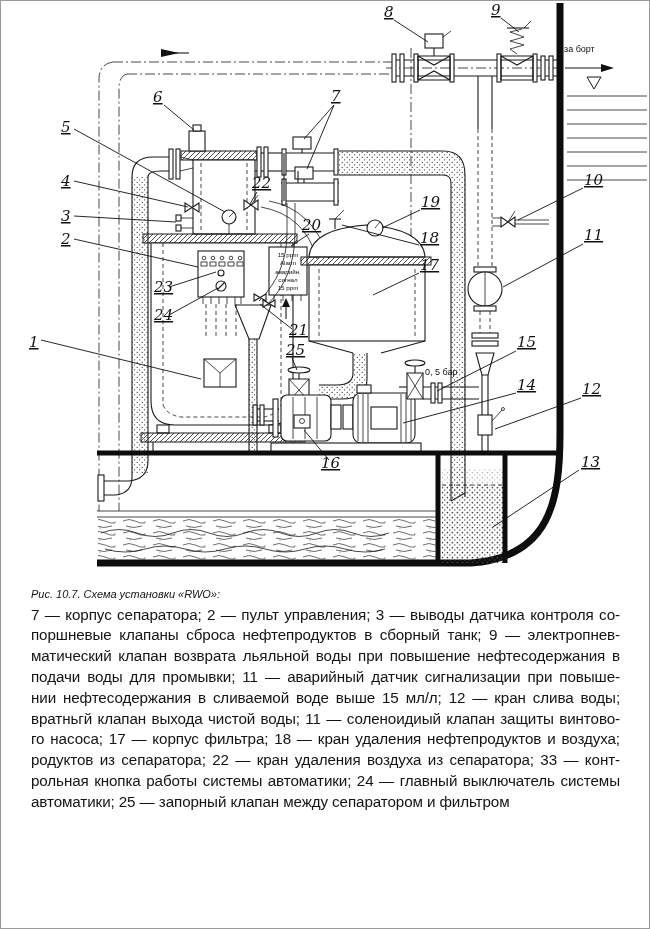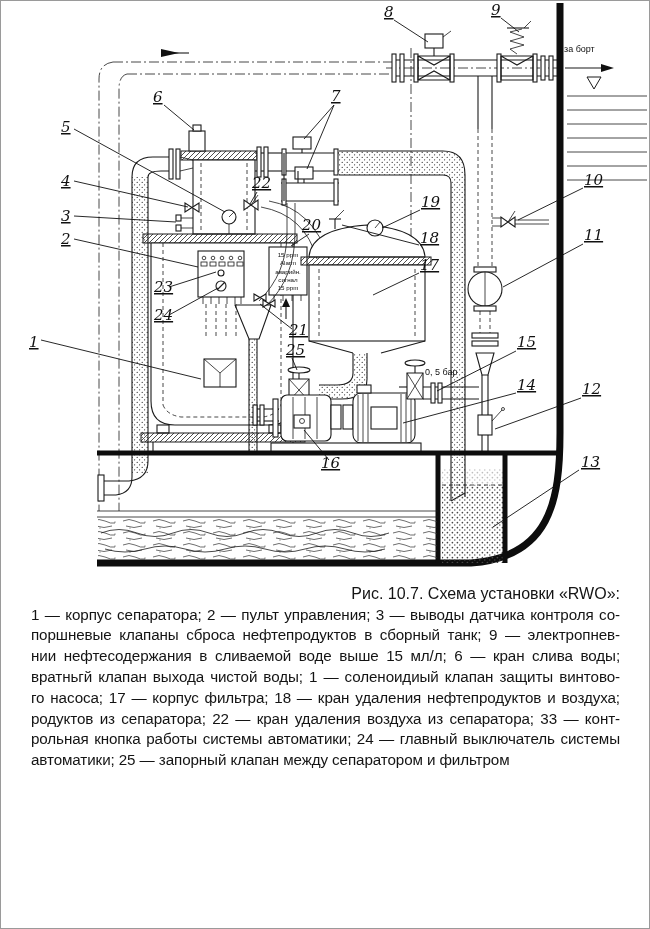--- a/index.html
+++ b/index.html
@@ -15,21 +15,21 @@
   .ds{stroke-dasharray:4 3;}
   .wh{fill:#ffffff;stroke:#1b1b1b;stroke-width:1.1;}
   .hat{fill:url(#hatch);stroke:#1b1b1b;stroke-width:1;}
   .stp{fill:url(#stip);stroke:none;}
   .lbl{font:italic 15px "DejaVu Serif",serif;fill:#101010;text-decoration:underline;}
   .ann{font:9px "Liberation Sans",sans-serif;fill:#101010;}
   .alarm-txt{font:6.2px "Liberation Sans",sans-serif;fill:#101010;text-anchor:middle;}
   .lead{stroke:#101010;stroke-width:0.9;fill:none;}
   
   #caption{padding:3px 29px 0 30px;color:#141414;}
-  #caption-title{text-align:right;font-size:16px;line-height:20.6px;}
+  #caption-title{text-align:left;font-size:11px;line-height:20.6px;font-style:italic;}
   .cap-line{font-size:15.2px;line-height:20.8px;text-align:justify;text-align-last:justify;
             letter-spacing:-0.1px;white-space:normal;}
   .cap-line.last{text-align-last:left;}
 </style>
 </head>
 <body>
 
 <div id="page">
 
 <svg id="schematic" width="650" height="580" viewBox="0 0 650 580" xmlns="http://www.w3.org/2000/svg">
@@ -437,24 +437,26 @@
         <text x="251" y="187" class="lbl">22</text>
         <text x="153" y="291" class="lbl">23</text>
         <text x="153" y="319" class="lbl">24</text>
         <text x="285" y="354" class="lbl">25</text>
       </g>
 </svg>
 
 <div id="caption">
   <div id="caption-title">Рис. 10.7. Схема установки «RWO»:</div>
   <div id="caption-lines">
-        <div class="cap-line">1 — корпус сепаратора; 2 — пульт управления; 3 — выводы датчика контроля со-</div>
+        <div class="cap-line">7 — корпус сепаратора; 2 — пульт управления; 3 — выводы датчика контроля со-</div>
         <div class="cap-line">поршневые клапаны сброса нефтепродуктов в сборный танк; 9 — электропнев-</div>
-        <div class="cap-line">нии нефтесодержания в сливаемой воде выше 15 мл/л; 6 — кран слива воды;</div>
-        <div class="cap-line">вратньгй клапан выхода чистой воды; 1 — соленоидиый клапан защиты винтово-</div>
+        <div class="cap-line">матический клапан возврата льяльной воды при повышение нефтесодержания в</div>
+        <div class="cap-line">подачи воды для промывки; 11 — аварийный датчик сигнализации при повыше-</div>
+        <div class="cap-line">нии нефтесодержания в сливаемой воде выше 15 мл/л; 12 — кран слива воды;</div>
+        <div class="cap-line">вратньгй клапан выхода чистой воды; 11 — соленоидиый клапан защиты винтово-</div>
         <div class="cap-line">го насоса; 17 — корпус фильтра; 18 — кран удаления нефтепродуктов и воздуха;</div>
         <div class="cap-line">родуктов из сепаратора; 22 — кран удаления воздуха из сепаратора; 33 — конт-</div>
         <div class="cap-line">рольная кнопка работы системы автоматики; 24 — главный выключатель системы</div>
         <div class="cap-line last">автоматики; 25 — запорный клапан между сепаратором и фильтром</div>
       </div>
 </div>
 
 </div>
 
 </body></html>

